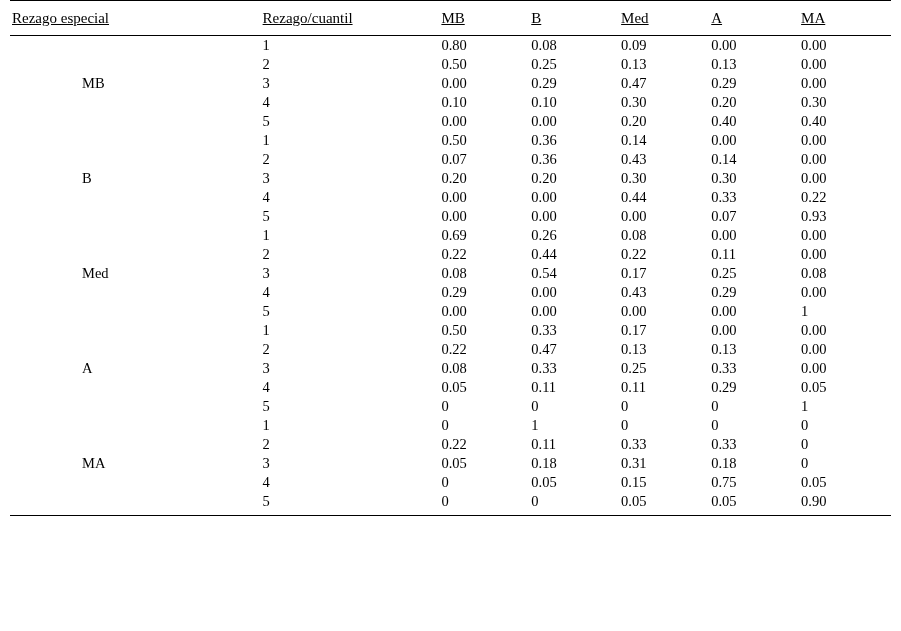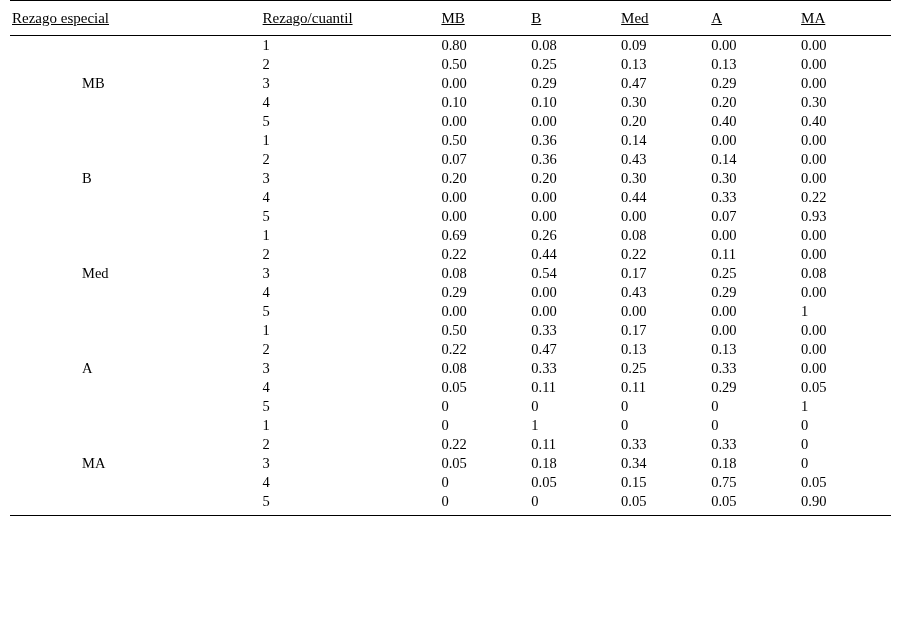--- a/index.html
+++ b/index.html
@@ -276,21 +276,21 @@
           <td class="col-val">0.11</td>
           <td class="col-val">0.33</td>
           <td class="col-val">0.33</td>
           <td class="col-val">0</td>
         </tr>
         <tr>
           <td class="col-group group-label">MA</td>
           <td class="col-state">3</td>
           <td class="col-val">0.05</td>
           <td class="col-val">0.18</td>
-          <td class="col-val">0.34</td>
+          <td class="col-val">0.31</td>
           <td class="col-val">0.18</td>
           <td class="col-val">0</td>
         </tr>
         <tr>
           <td class="col-group group-label"></td>
           <td class="col-state">4</td>
           <td class="col-val">0</td>
           <td class="col-val">0.05</td>
           <td class="col-val">0.15</td>
           <td class="col-val">0.75</td>

